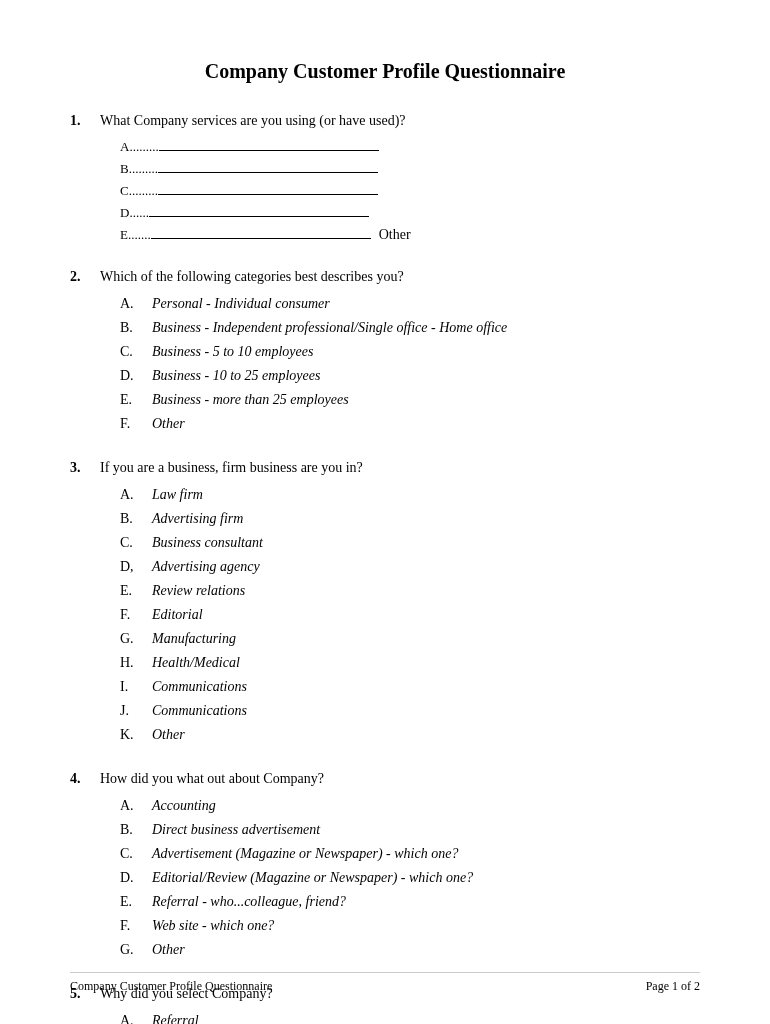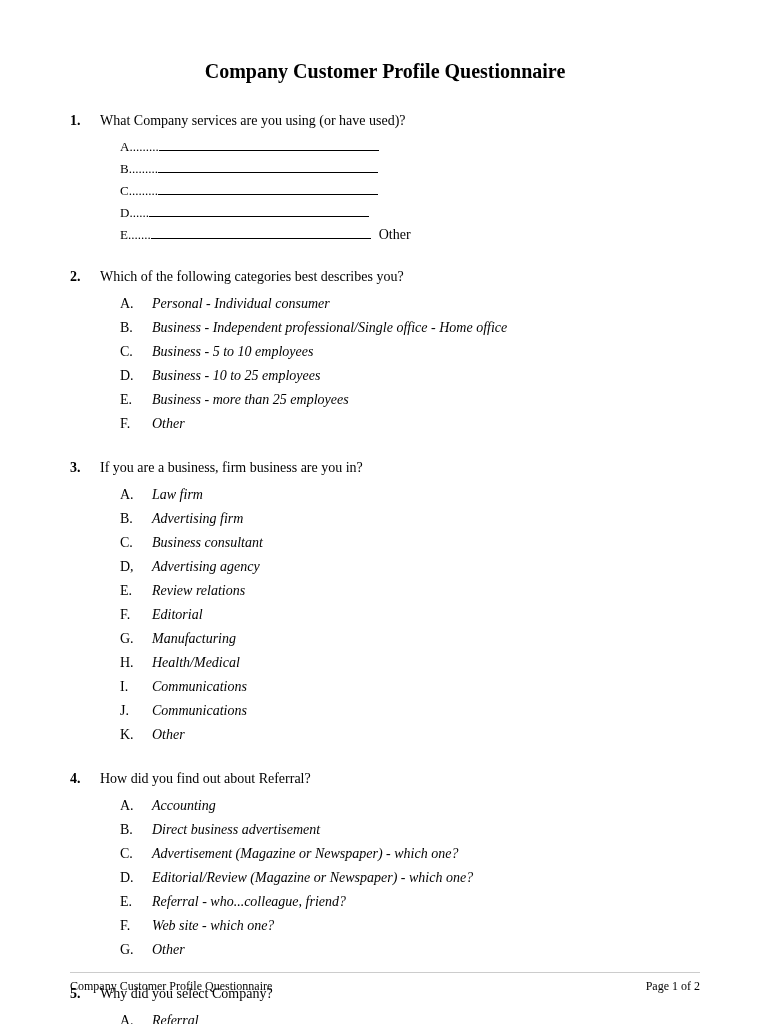--- a/index.html
+++ b/index.html
@@ -214,21 +214,21 @@
         </li>
         <li>
           <span class="answer-letter">K.</span>
           <span class="answer-text">Other</span>
         </li>
       </ul>
     </div>
     <div class="question-block">
       <div class="question-header">
         <span class="question-number">4.</span>
-        <span class="question-text">How did you find out about Referral?</span>
+        <span class="question-text">How did you what out about Company?</span>
       </div>
       <ul class="answer-list">
         <li>
           <span class="answer-letter">A.</span>
           <span class="answer-text">Accounting</span>
         </li>
         <li>
           <span class="answer-letter">B.</span>
           <span class="answer-text">Direct business advertisement</span>
         </li>

